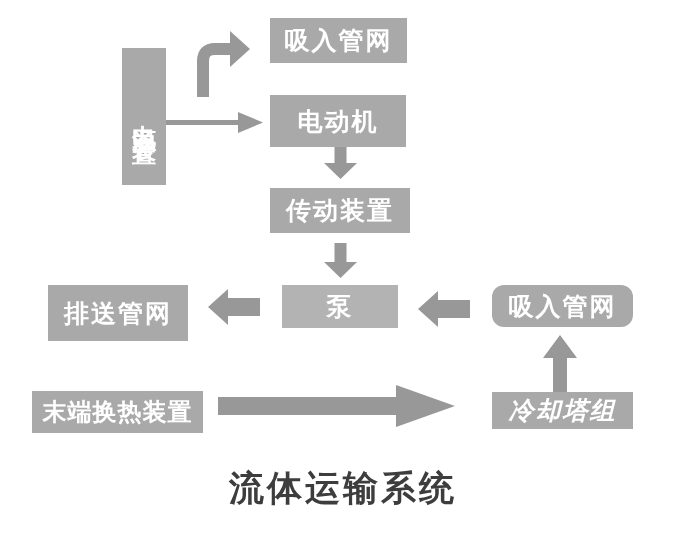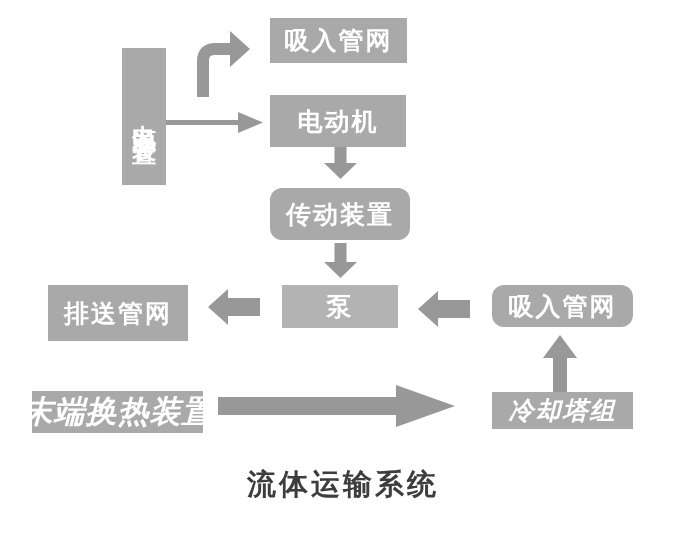--- a/index.html
+++ b/index.html
@@ -33,37 +33,37 @@
     letter-spacing:2px;
     white-space:nowrap;
   }
   .node.pump{background:var(--c-pump_box);}
   .node.vertical{
     writing-mode:vertical-rl;
     text-orientation:upright;
     letter-spacing:6px;
     font-size:24px;
   }
-  .node.wide{letter-spacing:1px;font-size:31px;font-style:italic;}
+  .node.wide{letter-spacing:1px;font-size:24px;}
   
   .power       {left:122px; top:48px;  width:44px;  height:137px;}
   .speed       {left:270px; top:18px;  width:137px; height:45px;}
   .motor       {left:270px; top:95px;  width:136px; height:52px;font-family:Liberation Serif, serif;}
-  .transmission{left:270px; top:188px; width:140px; height:52px;border-radius:12px;}
+  .transmission{left:270px; top:188px; width:140px; height:45px;}
   .pump        {left:282px; top:285px; width:116px; height:43px;}
   .discharge   {left:48px;  top:285px; width:140px; height:56px;}
   .suction     {left:492px; top:285px; width:141px; height:42px;border-radius:12px;}
   .cooling     {left:492px; top:392px; width:141px; height:37px;font-style:italic;}
   .terminal    {left:32px;  top:391px; width:171px; height:42px;}
   .title{
     position:absolute;
     left:203px; top:465px; width:280px;
     text-align:center;
     color:var(--c-title_text);
-    font-size:29px;
+    font-size:35px;
     font-weight:bold;
     letter-spacing:3px;
     white-space:nowrap;
   }
   svg.arrow-layer{
     position:absolute;left:0;top:0;width:680px;height:535px;
     pointer-events:none;
   }
   .arrow{fill:var(--c-arrow);}
   .arrow-stroke{stroke:var(--c-arrow);fill:none;}

